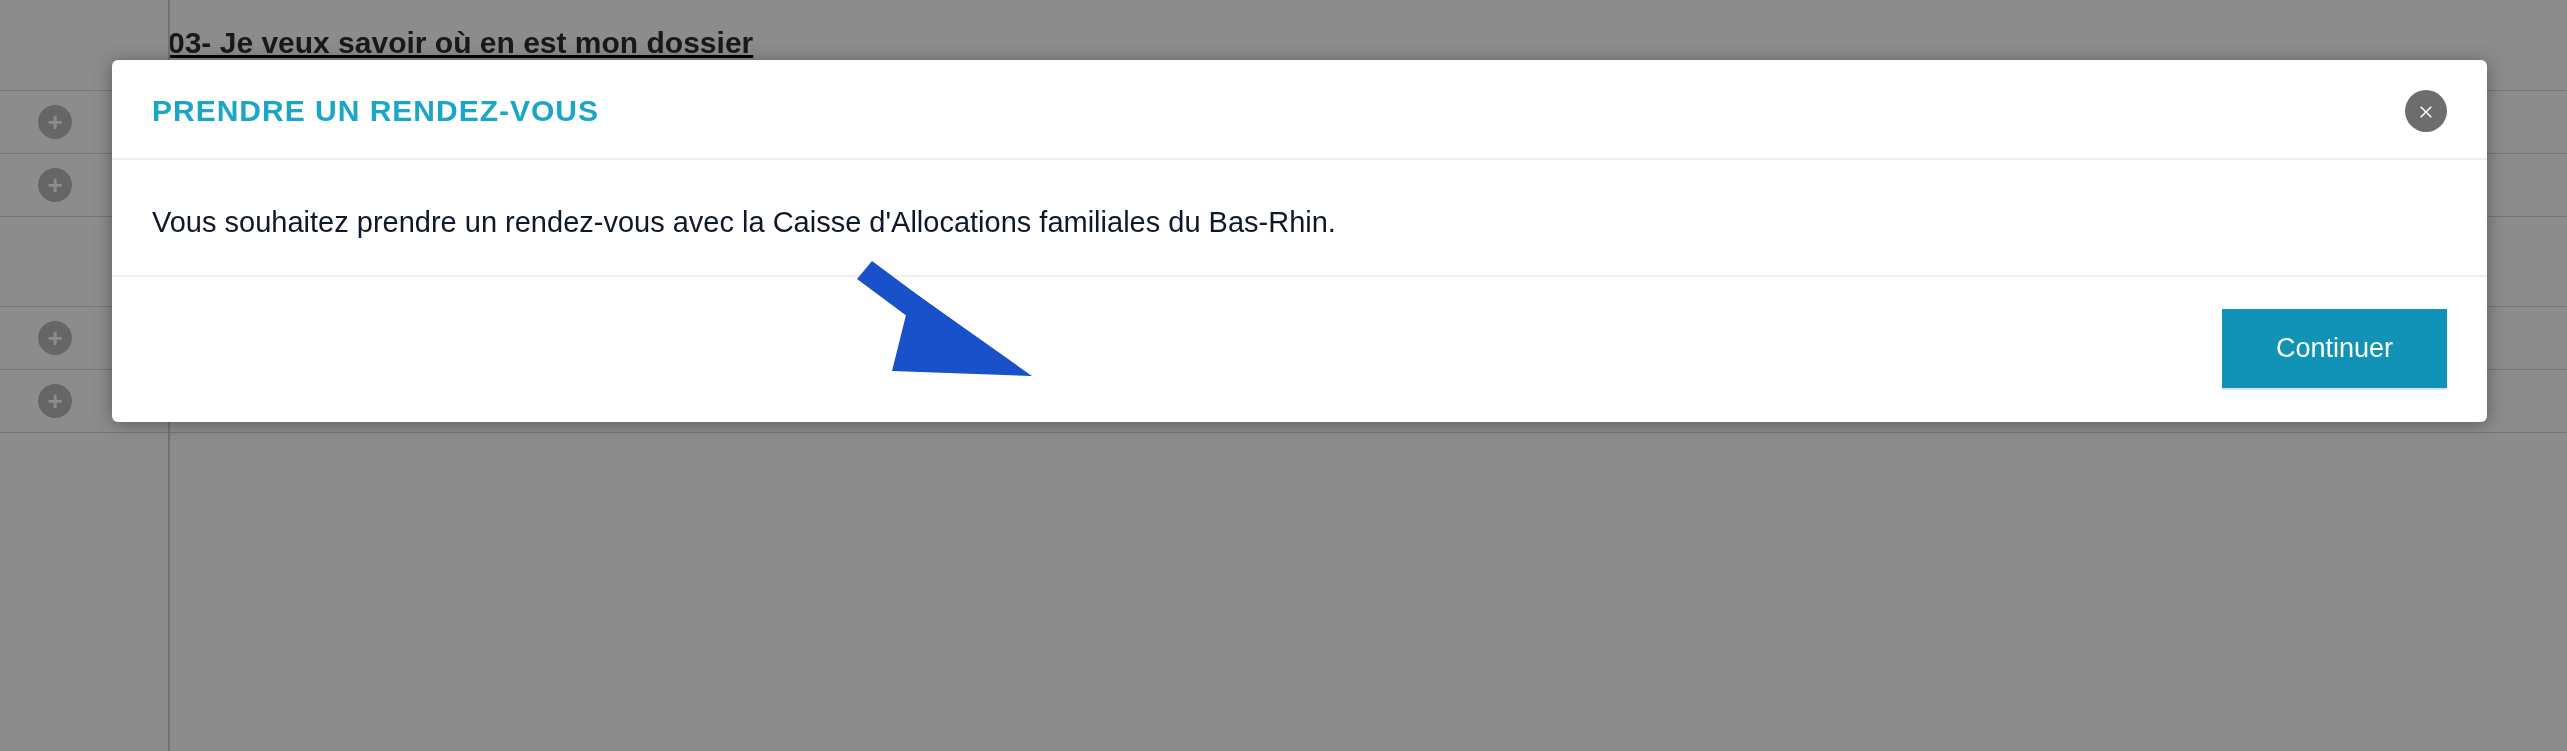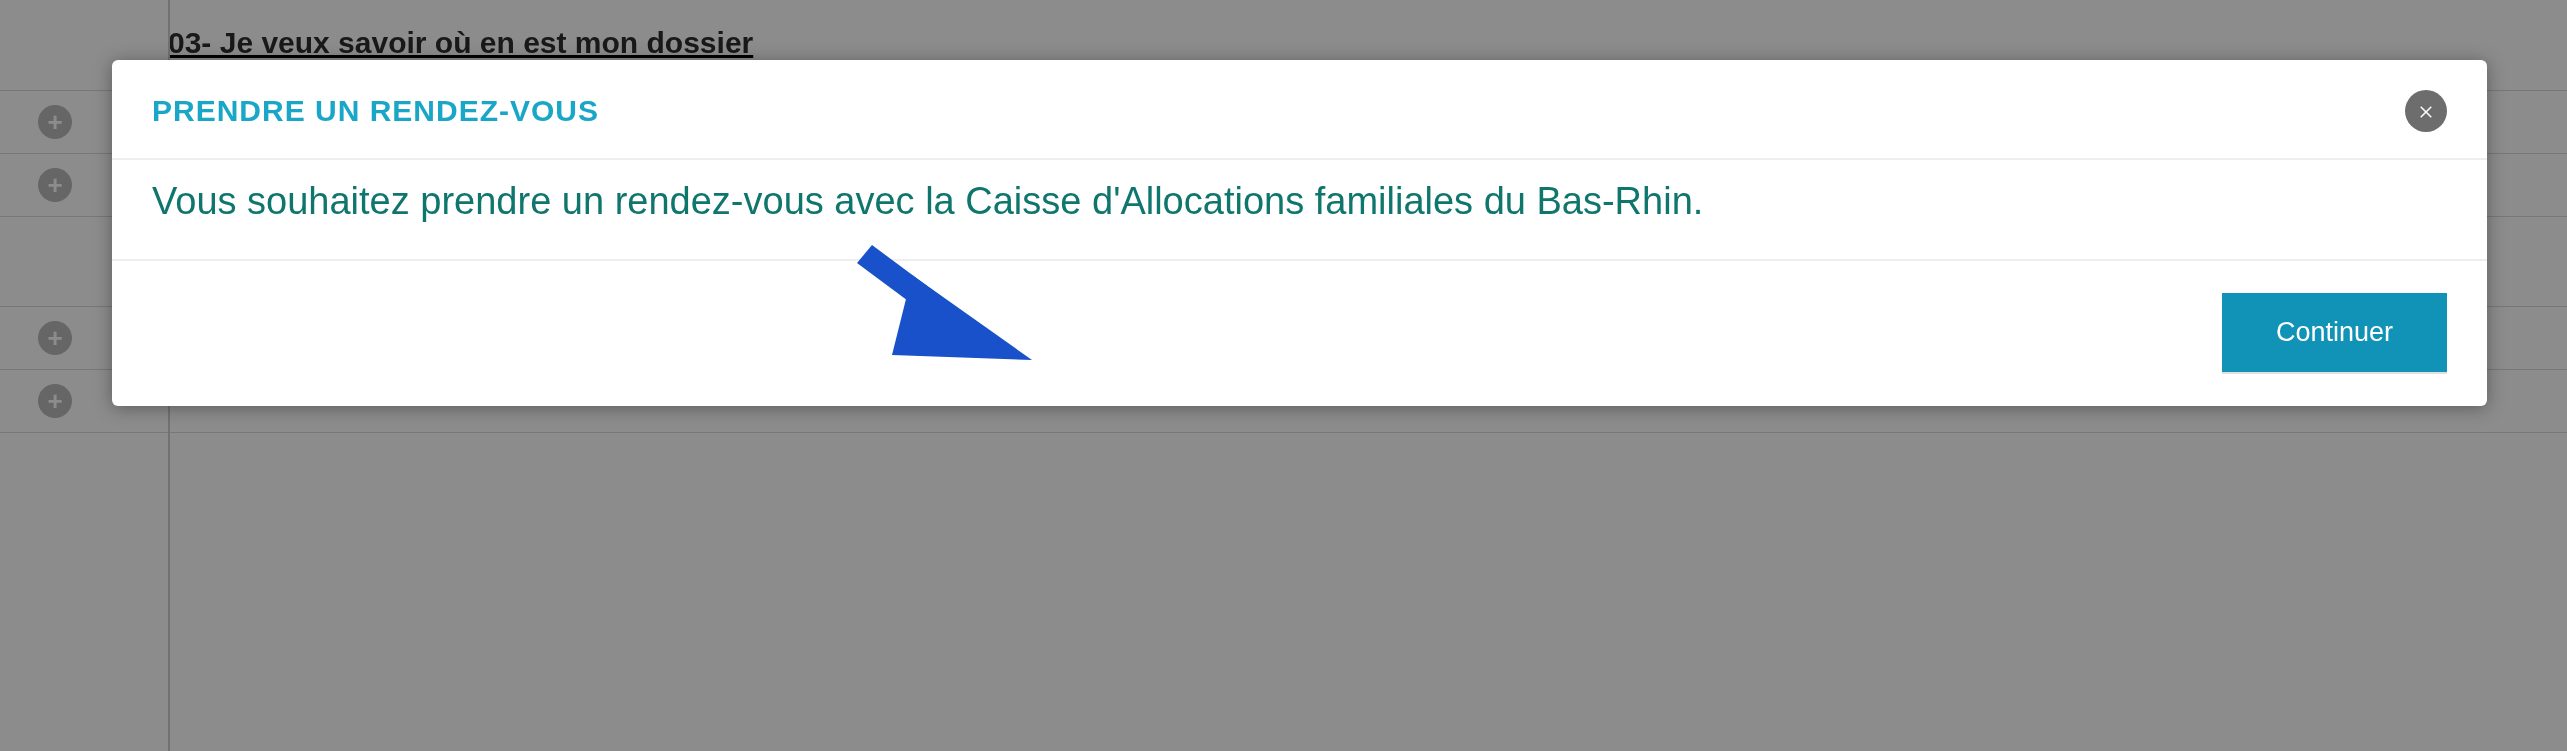--- a/index.html
+++ b/index.html
@@ -80,24 +80,24 @@
       width: 42px; height: 42px;
       border-radius: 50%;
       background: #6d6d6d;
       display: flex; align-items: center; justify-content: center;
       cursor: pointer;
       flex-shrink: 0;
     }
     .close-btn svg { width: 18px; height: 18px; fill: #ffffff; }
 
     .modal-body {
-      padding: 20px 40px 36px 40px;
+      padding: 46px 40px 36px 40px;
       border-bottom: 2px solid #eeeeee;
-      font-size: 38px;
-      color: #0f766e;
+      font-size: 29px;
+      color: #0f172a;
     }
 
     .modal-footer {
       padding: 32px 40px 34px 40px;
       display: flex;
       justify-content: flex-end;
       position: relative;
     }
     .btn {
       background: #1093b7;

